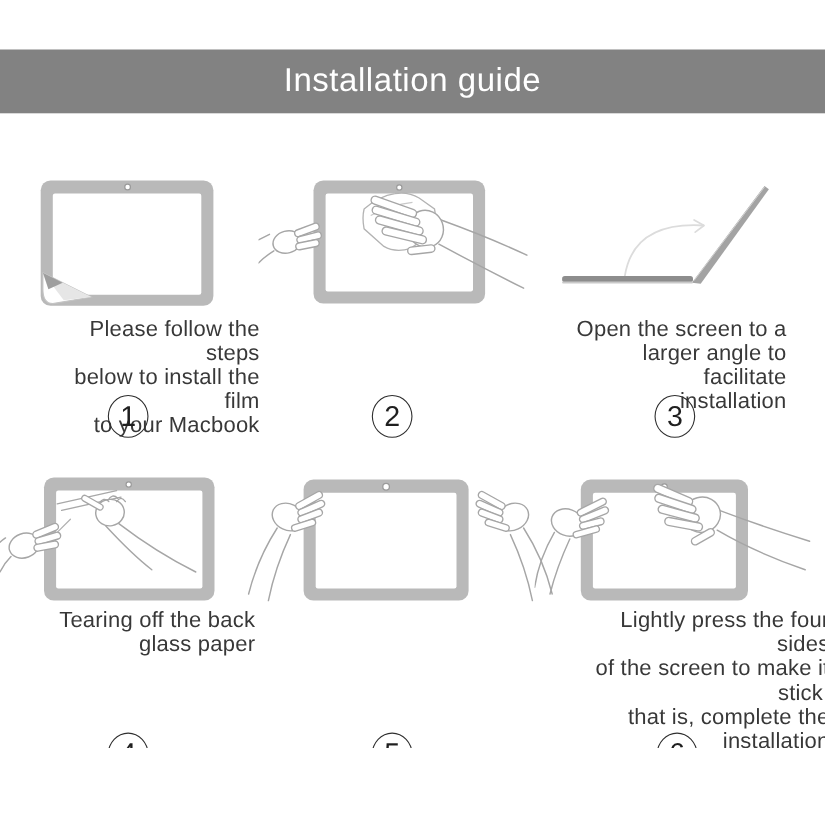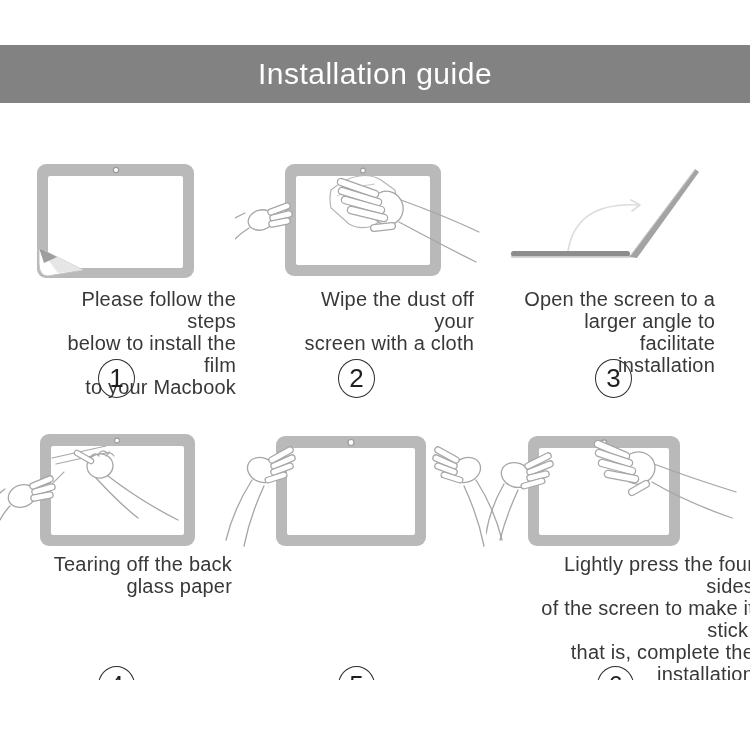--- a/index.html
+++ b/index.html
@@ -168,22 +168,20 @@
     <line x1="146" y1="41" x2="116" y2="33" stroke="#ffffff" stroke-width="6" stroke-linecap="round"></line>
     <line x1="149" y1="49" x2="122" y2="44" stroke="#a6a6a6" stroke-width="8.5" stroke-linecap="round"></line>
     <line x1="149" y1="49" x2="122" y2="44" stroke="#ffffff" stroke-width="6" stroke-linecap="round"></line>
     <line x1="160" y1="54" x2="146" y2="62" stroke="#a6a6a6" stroke-width="8" stroke-linecap="round"></line>
     <line x1="160" y1="54" x2="146" y2="62" stroke="#ffffff" stroke-width="5.5" stroke-linecap="round"></line>
   </svg>
 
   <div class="caption" style="left:46px;top:288px;width:190px">Please follow the steps
 below to install the film
 to your Macbook</div>
-  <div class="caption" style="left:284px;top:288px;width:190px">Wipe the dust off your
-screen with a cloth</div>
   <div class="caption" style="left:515px;top:288px;width:200px">Open the screen to a
 larger angle to facilitate
 installation</div>
   <div class="caption" style="left:42px;top:553px;width:190px">Tearing off the back
 glass paper</div>
   <div class="caption" style="left:514px;top:553px;width:240px">Lightly press the four sides
 of the screen to make it stick,
 that is, complete the installation</div>
 
   <div class="badge" style="left:98px;top:359px">1</div>

